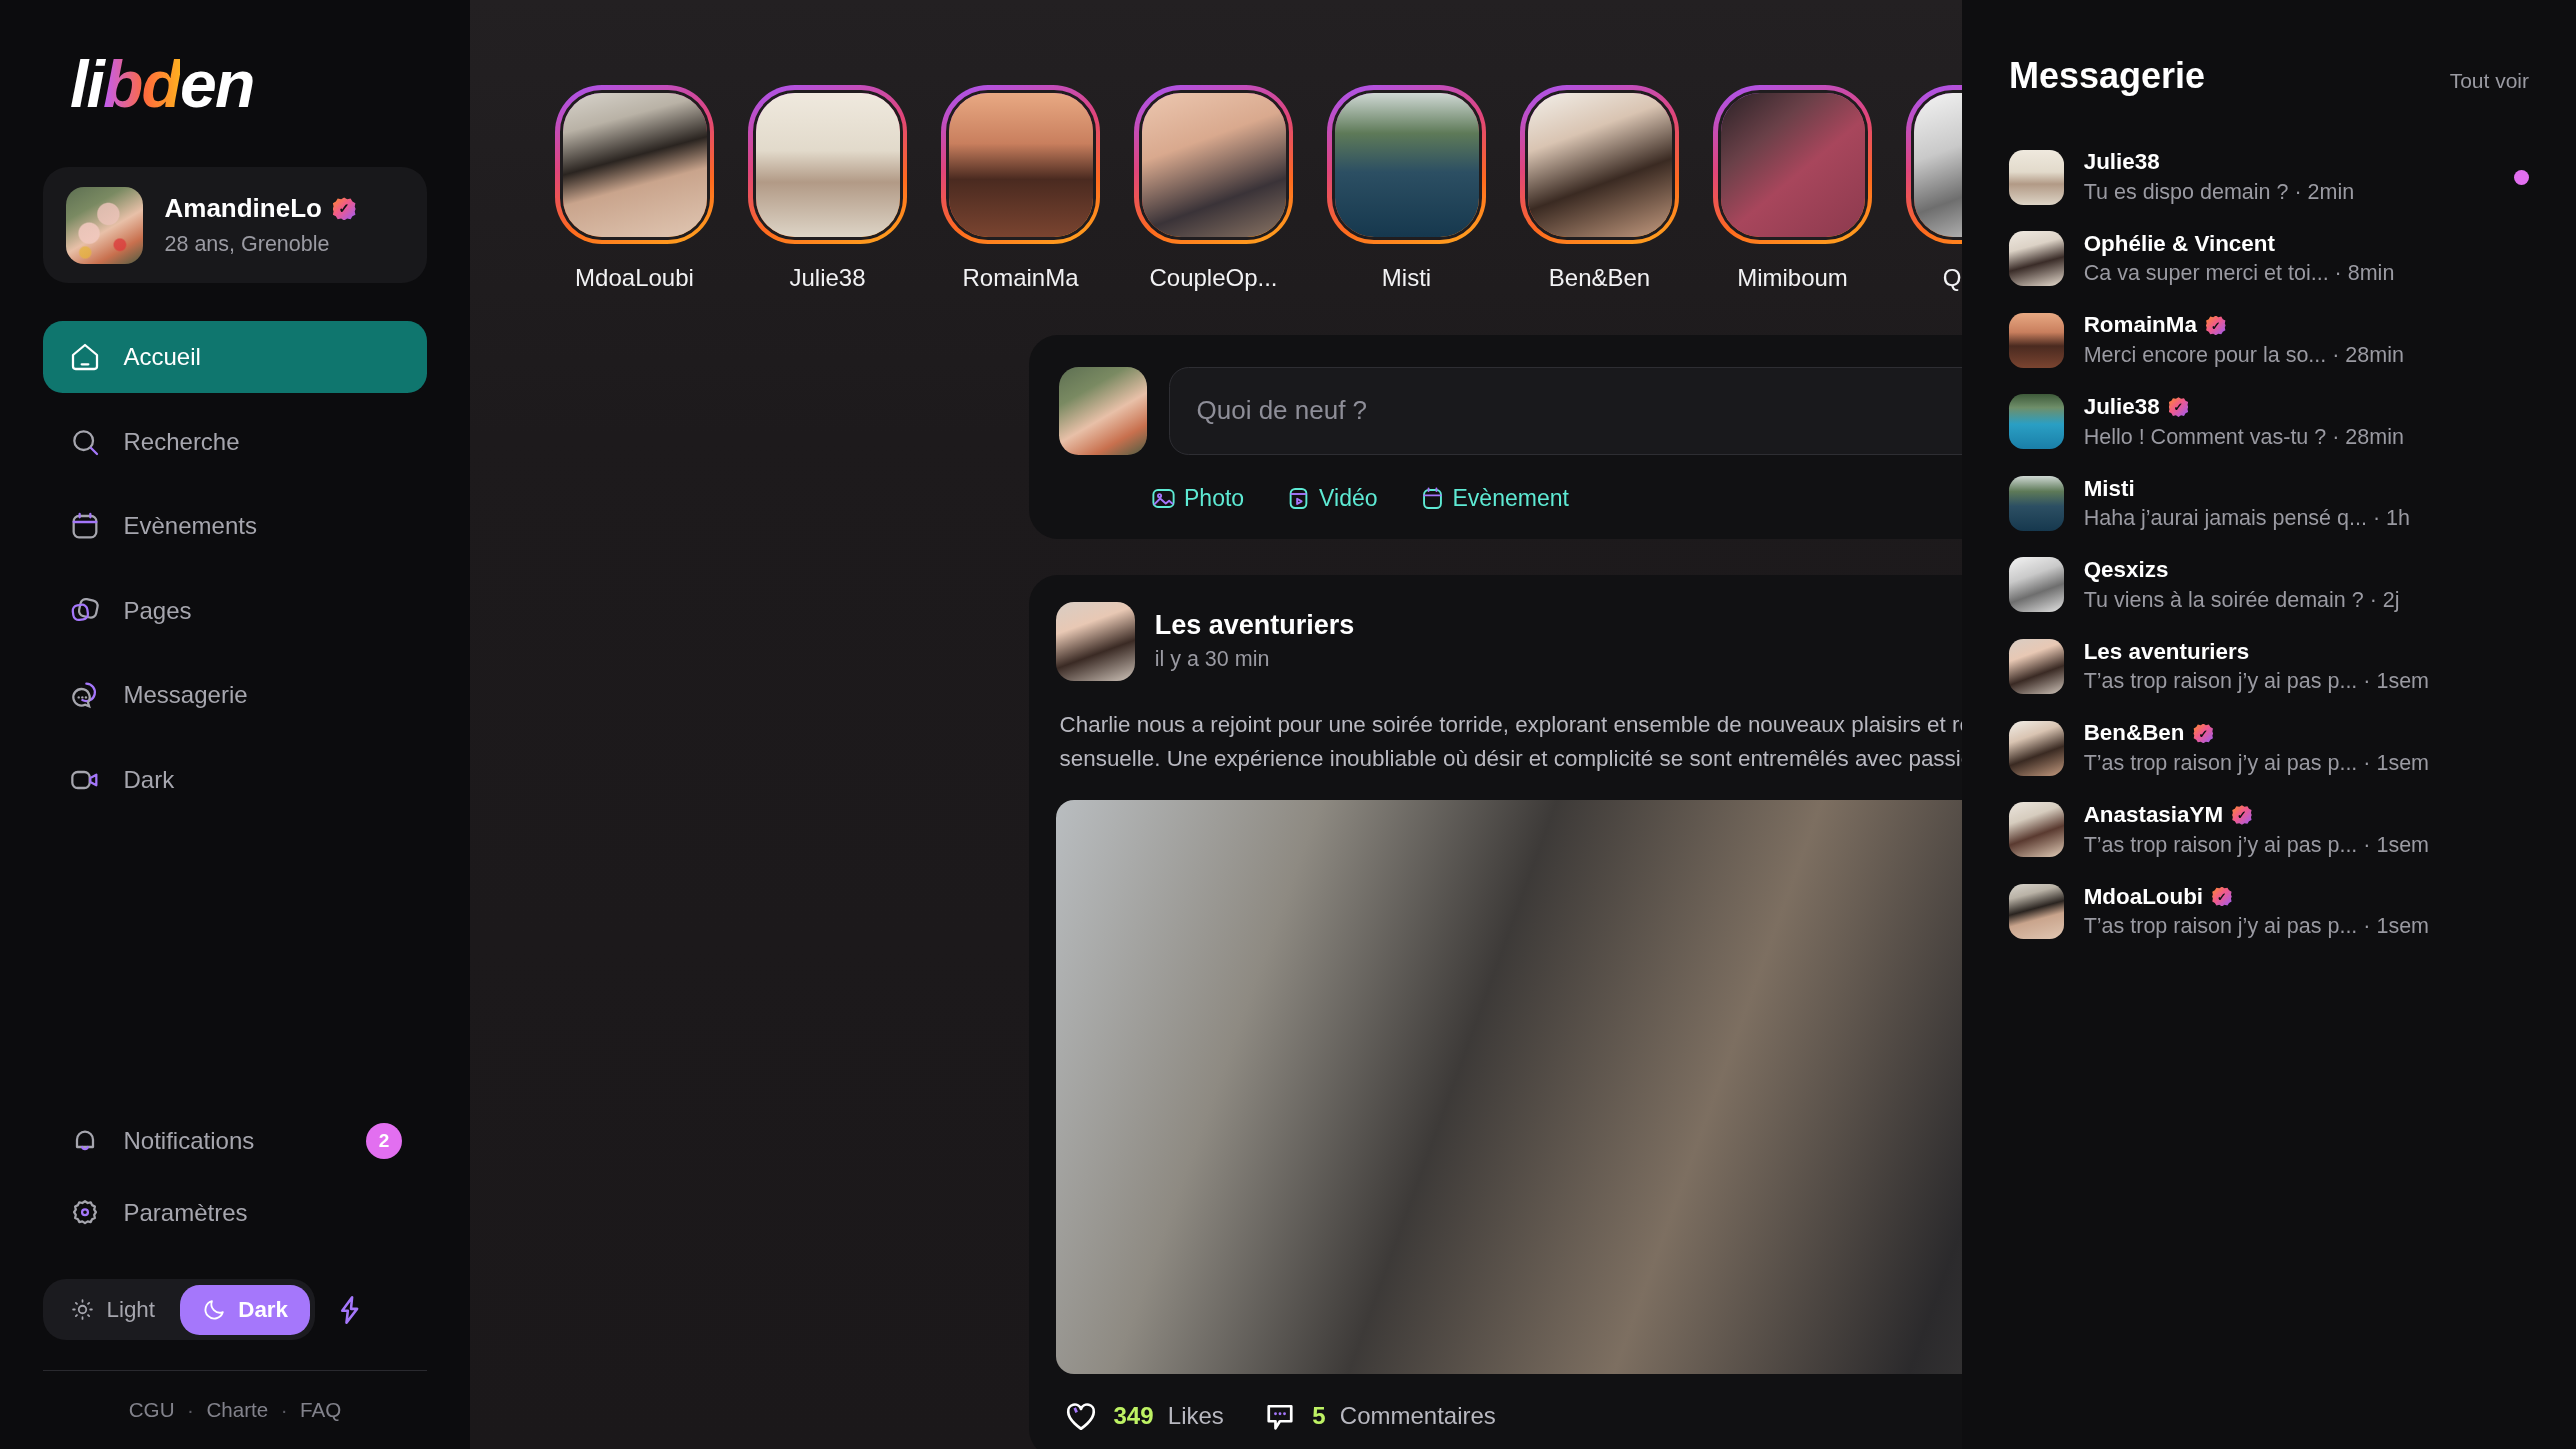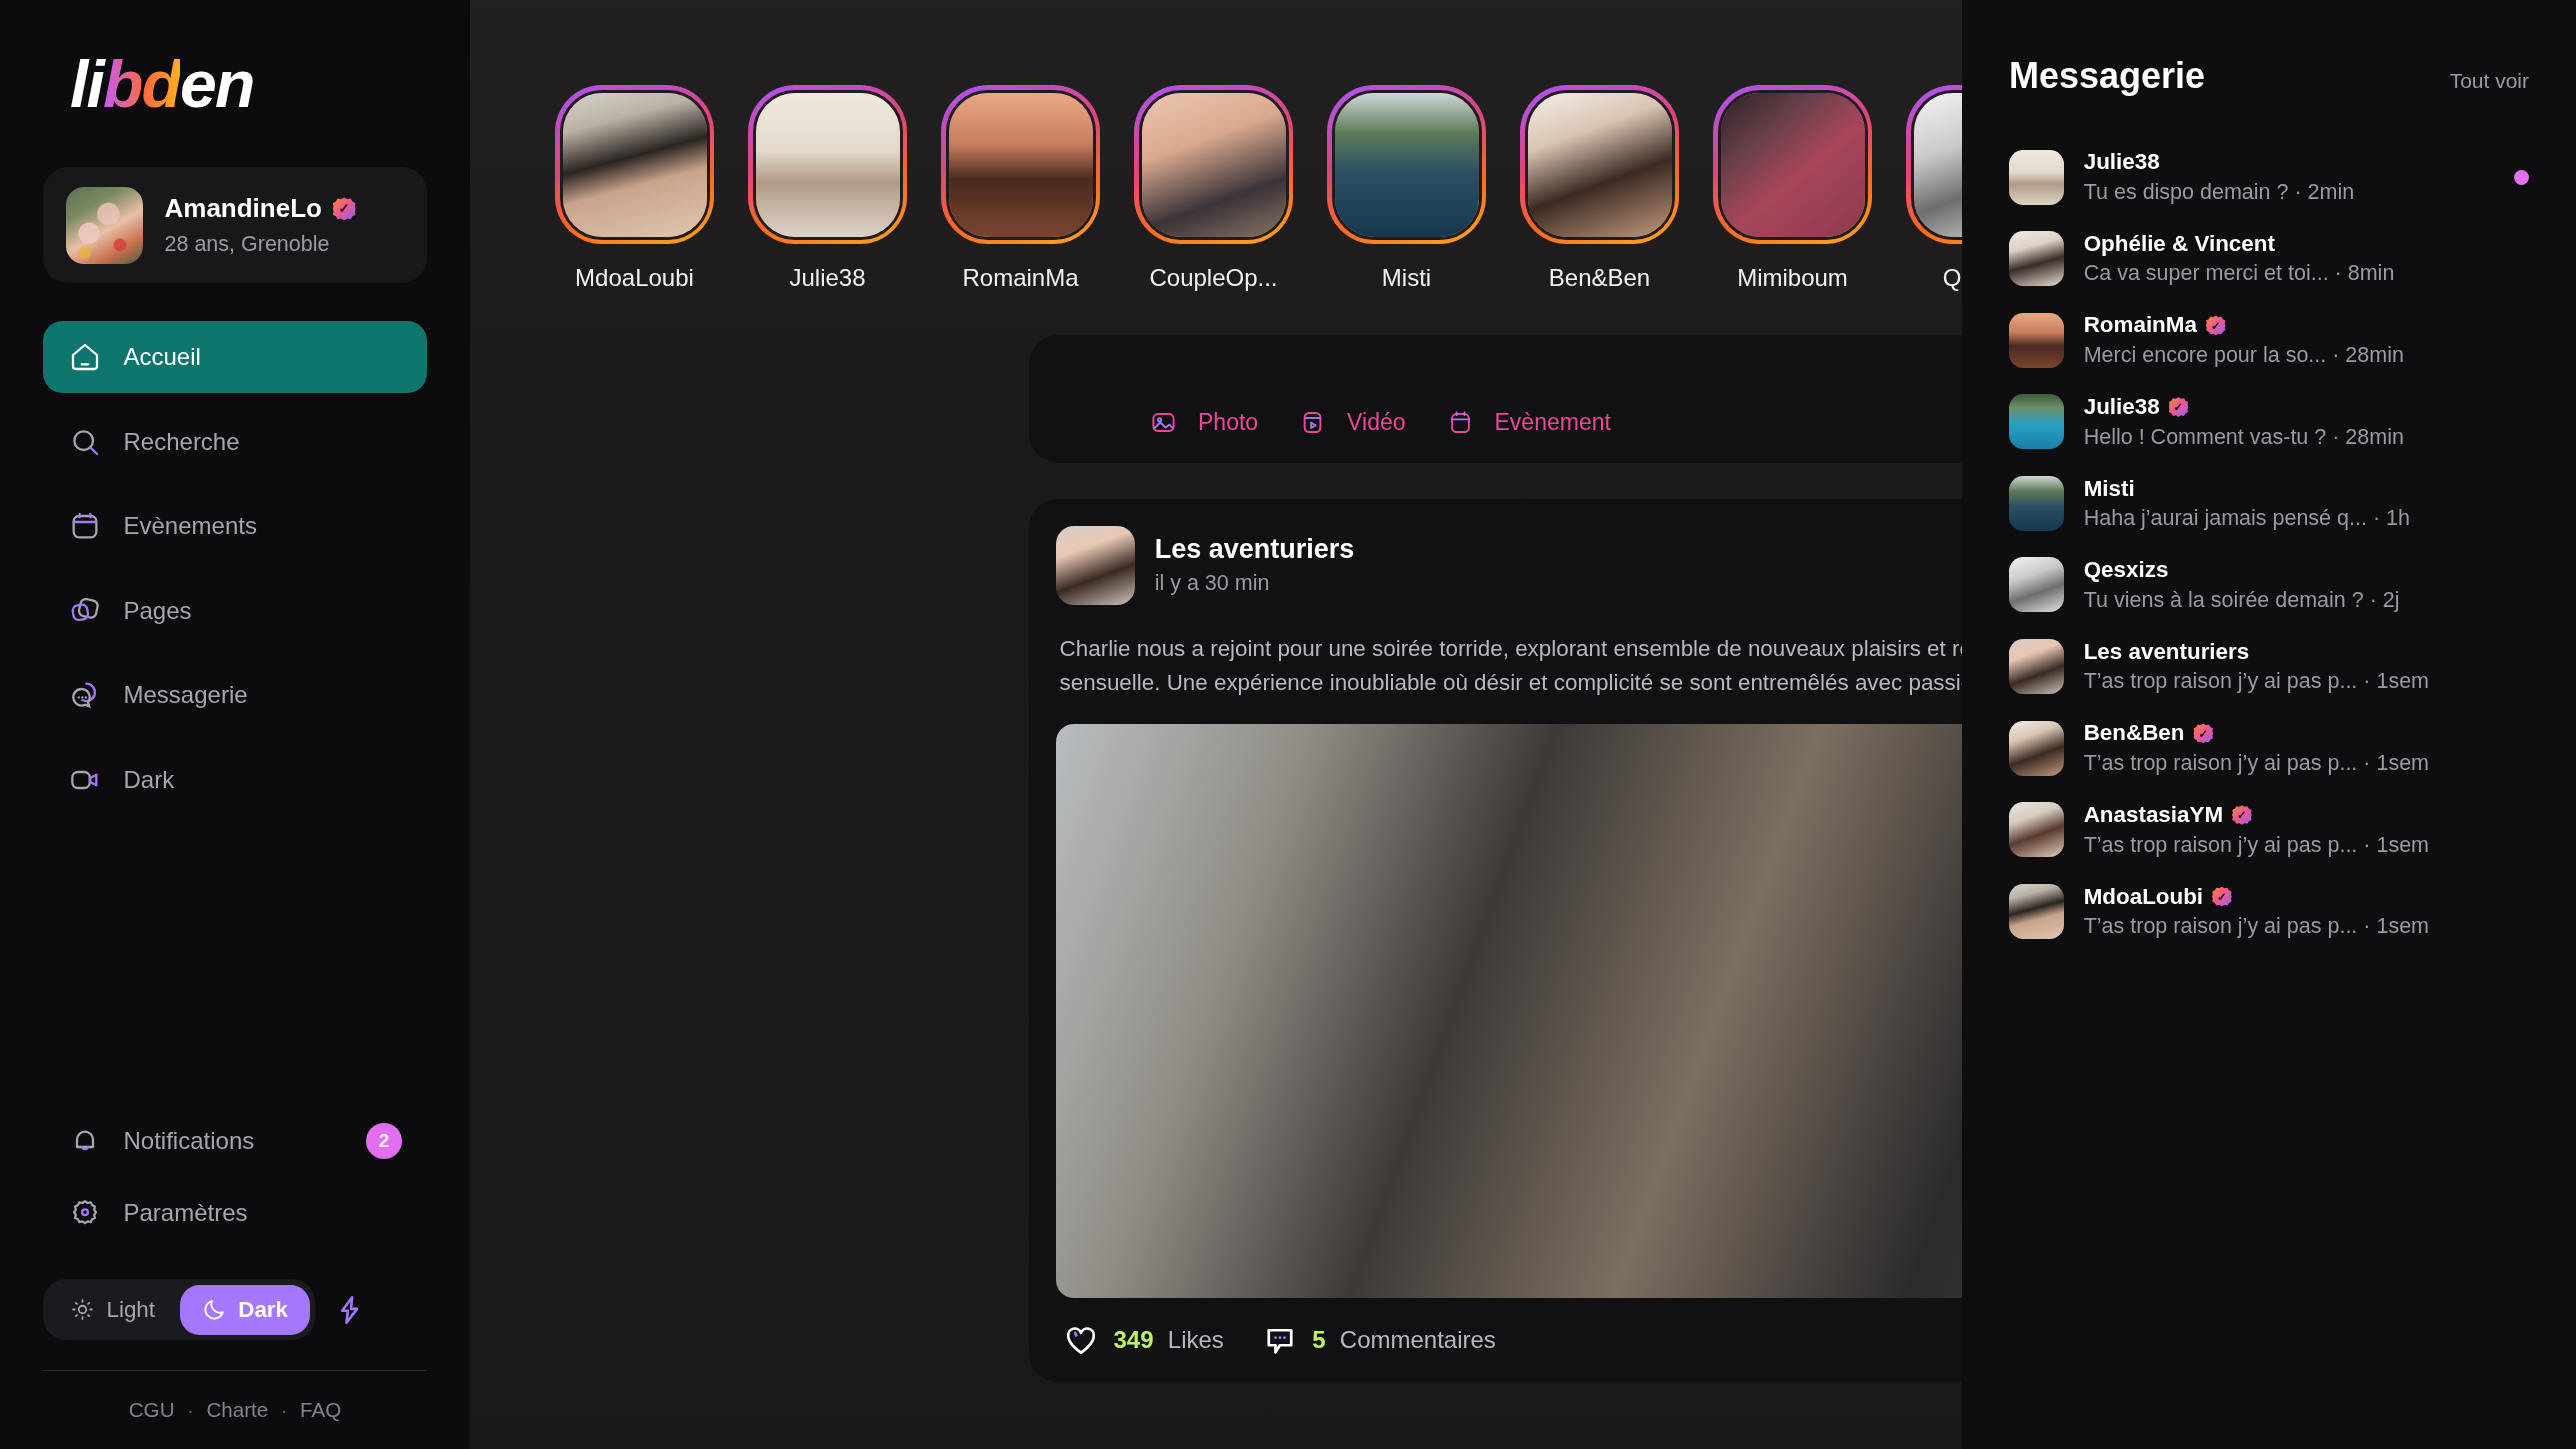--- a/index.html
+++ b/index.html
@@ -159,22 +159,22 @@
     background: #19191c; border: 0.9px solid #2e2e33;
     border-radius: 19.7px;
     padding: 0 27px;
     color: #c8c8d0; font-size: 26px;
     font-family: "Liberation Sans", sans-serif;
     outline: none;
   }
   .comp-input::placeholder { color: #8e8e98; }
   .comp-actions { display: flex; gap: 41px; margin: 30px 0 0 91px; }
   .comp-action {
-    display: flex; align-items: center; gap: 21px;
-    color: #ec4899; font-size: 23px; cursor: pointer; margin-top: 12px;
+    display: flex; align-items: center; gap: 7px;
+    color: #5eead4; font-size: 23px; cursor: pointer;
   }
   .comp-action svg { width: 27px; height: 27px; }
 
   .post {
     margin: 36px 0 0 559px;
     width: 1319px;
     background: #111113;
     border-radius: 29px;
     padding: 27px 27px 0 27px;
   }
@@ -470,20 +470,25 @@
             <div class="ring-in">
               <div class="thumb p-qesxiz"></div>
             </div>
           </div>
         <div class="story-name">Qesxizs</div>
       </div>
 
     </div>
 
     <section class="composer">
+      <div class="composer-row">
+        <div class="comp-avatar p-amand"></div>
+        <input class="comp-input" type="text" placeholder="Quoi de neuf ?" style="">
+
+      </div>
       <div class="comp-actions">
         <div class="comp-action">
           <svg viewBox="0 0 24 24" fill="none" stroke="currentColor" stroke-width="1.7" stroke-linejoin="round">
               <rect x="3" y="4.5" width="18" height="15" rx="4"></rect>
               <circle cx="8.5" cy="9.5" r="1.4" stroke="#a577fb"></circle>
               <path d="M3.6 17.5 9 12l5 4.5 3-2.5 3.4 3" stroke="#a577fb"></path>
             </svg>
           <span>Photo</span>
         </div>
         <div class="comp-action">

